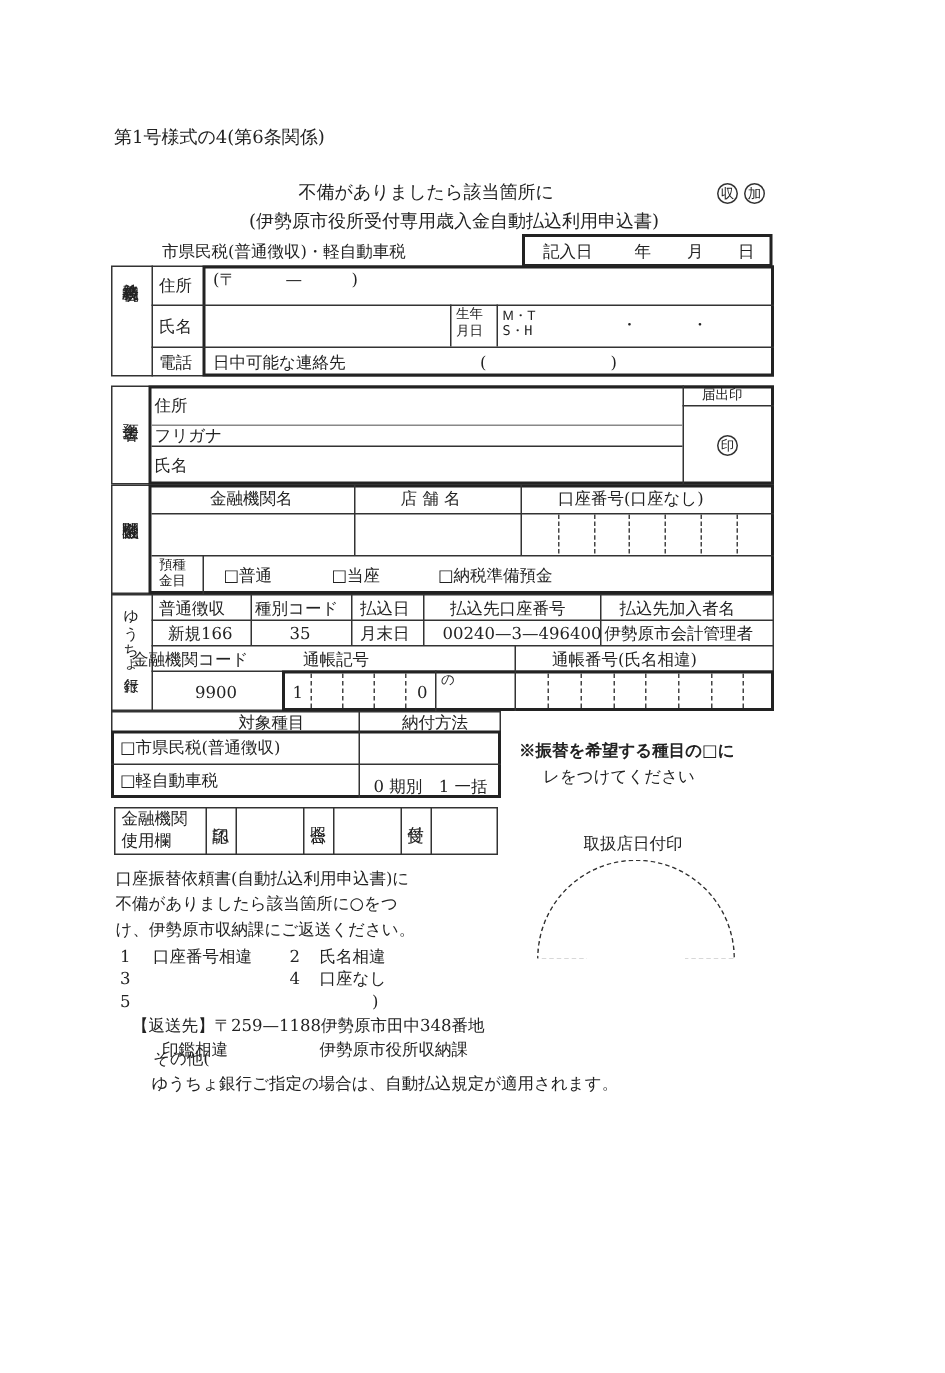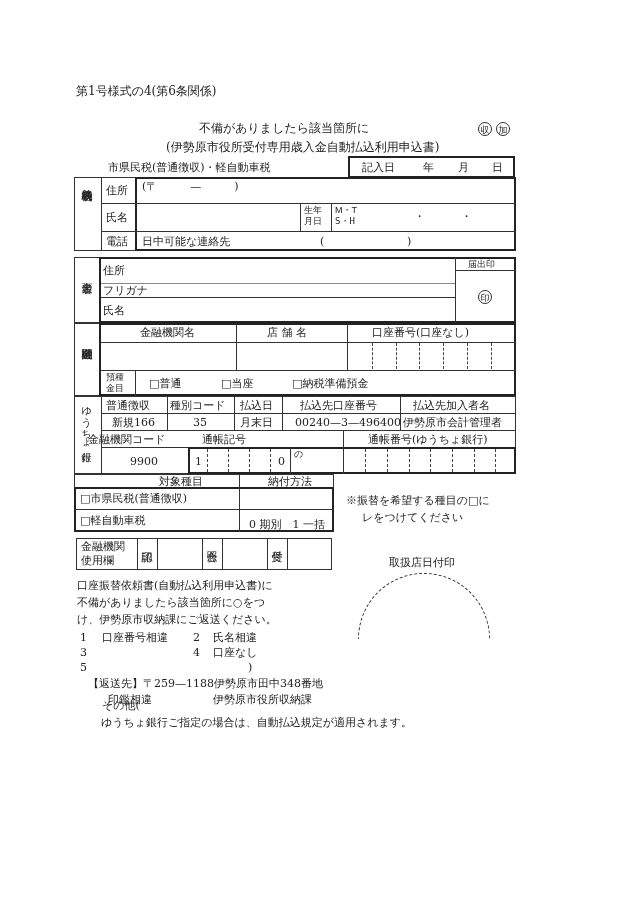--- a/index.html
+++ b/index.html
@@ -118,21 +118,21 @@
 <div class="t" style="left:240px;top:400px;">払込日</div>
 <div class="t" style="left:300px;top:400px;">払込先口座番号</div>
 <div class="t" style="left:413px;top:400px;">払込先加入者名</div>
 <div class="t" style="left:112px;top:417px;">新規166</div>
 <div class="t" style="left:193px;top:417px;">35</div>
 <div class="t" style="left:240px;top:417px;">月末日</div>
 <div class="t" style="left:295px;top:417px;">00240—3—496400</div>
 <div class="t" style="left:403px;top:417px;">伊勢原市会計管理者</div>
 <div class="t" style="left:88px;top:434px;">金融機関コード</div>
 <div class="t" style="left:202px;top:434px;">通帳記号</div>
-<div class="t" style="left:368px;top:434px;">通帳番号(ゆうちょ銀行)</div>
+<div class="t" style="left:368px;top:434px;">通帳番号(氏名相違)</div>
 <div class="t" style="left:130px;top:456px;">9900</div>
 <div class="bbox" style="left:188px;top:447px;width:328px;height:27px;"></div>
 <div class="vl" style="left:343px;top:447px;height:27px;"></div>
 <div class="vl" style="left:290px;top:447px;height:27px;"></div>
 <div class="vld" style="left:207px;top:449px;height:23px;"></div>
 <div class="vld" style="left:228px;top:449px;height:23px;"></div>
 <div class="vld" style="left:249px;top:449px;height:23px;"></div>
 <div class="vld" style="left:270px;top:449px;height:23px;"></div>
 <div class="vld" style="left:365px;top:449px;height:23px;"></div>
 <div class="vld" style="left:387px;top:449px;height:23px;"></div>
@@ -149,21 +149,21 @@
 
 <div class="box" style="left:74px;top:474px;width:260px;height:58px;"></div>
 <div class="bbox" style="left:74px;top:487px;width:260px;height:45px;"></div>
 <div class="vl" style="left:239px;top:474px;height:58px;"></div>
 <div class="hl" style="left:74px;top:509px;width:260px;"></div>
 <div class="t" style="left:132px;top:476px;margin-left:27px;">対象種目</div>
 <div class="t" style="left:268px;top:476px;">納付方法</div>
 <div class="t" style="left:80px;top:493px;">□市県民税(普通徴収)</div>
 <div class="t" style="left:80px;top:515px;">□軽自動車税</div>
 <div class="t" style="left:249px;top:519px;">0 期別　1 一括</div>
-<div class="t" style="left:346px;top:495px;">※振替を希望する種目の□に</div>
+<div class="t" style="left:346px;top:495px;font-weight:bold;">※振替を希望する種目の□に</div>
 <div class="t" style="left:362px;top:512px;">レをつけてください</div>
 
 <div class="box" style="left:76px;top:538px;width:256px;height:32px;"></div>
 <div class="vl" style="left:137px;top:538px;height:32px;"></div>
 <div class="vl" style="left:157px;top:538px;height:32px;"></div>
 <div class="vl" style="left:202px;top:538px;height:32px;"></div>
 <div class="vl" style="left:222px;top:538px;height:32px;"></div>
 <div class="vl" style="left:267px;top:538px;height:32px;"></div>
 <div class="vl" style="left:287px;top:538px;height:32px;"></div>
 <div class="t" style="left:81px;top:542px;font-family:Liberation Mono, monospace;">金融機関</div>

